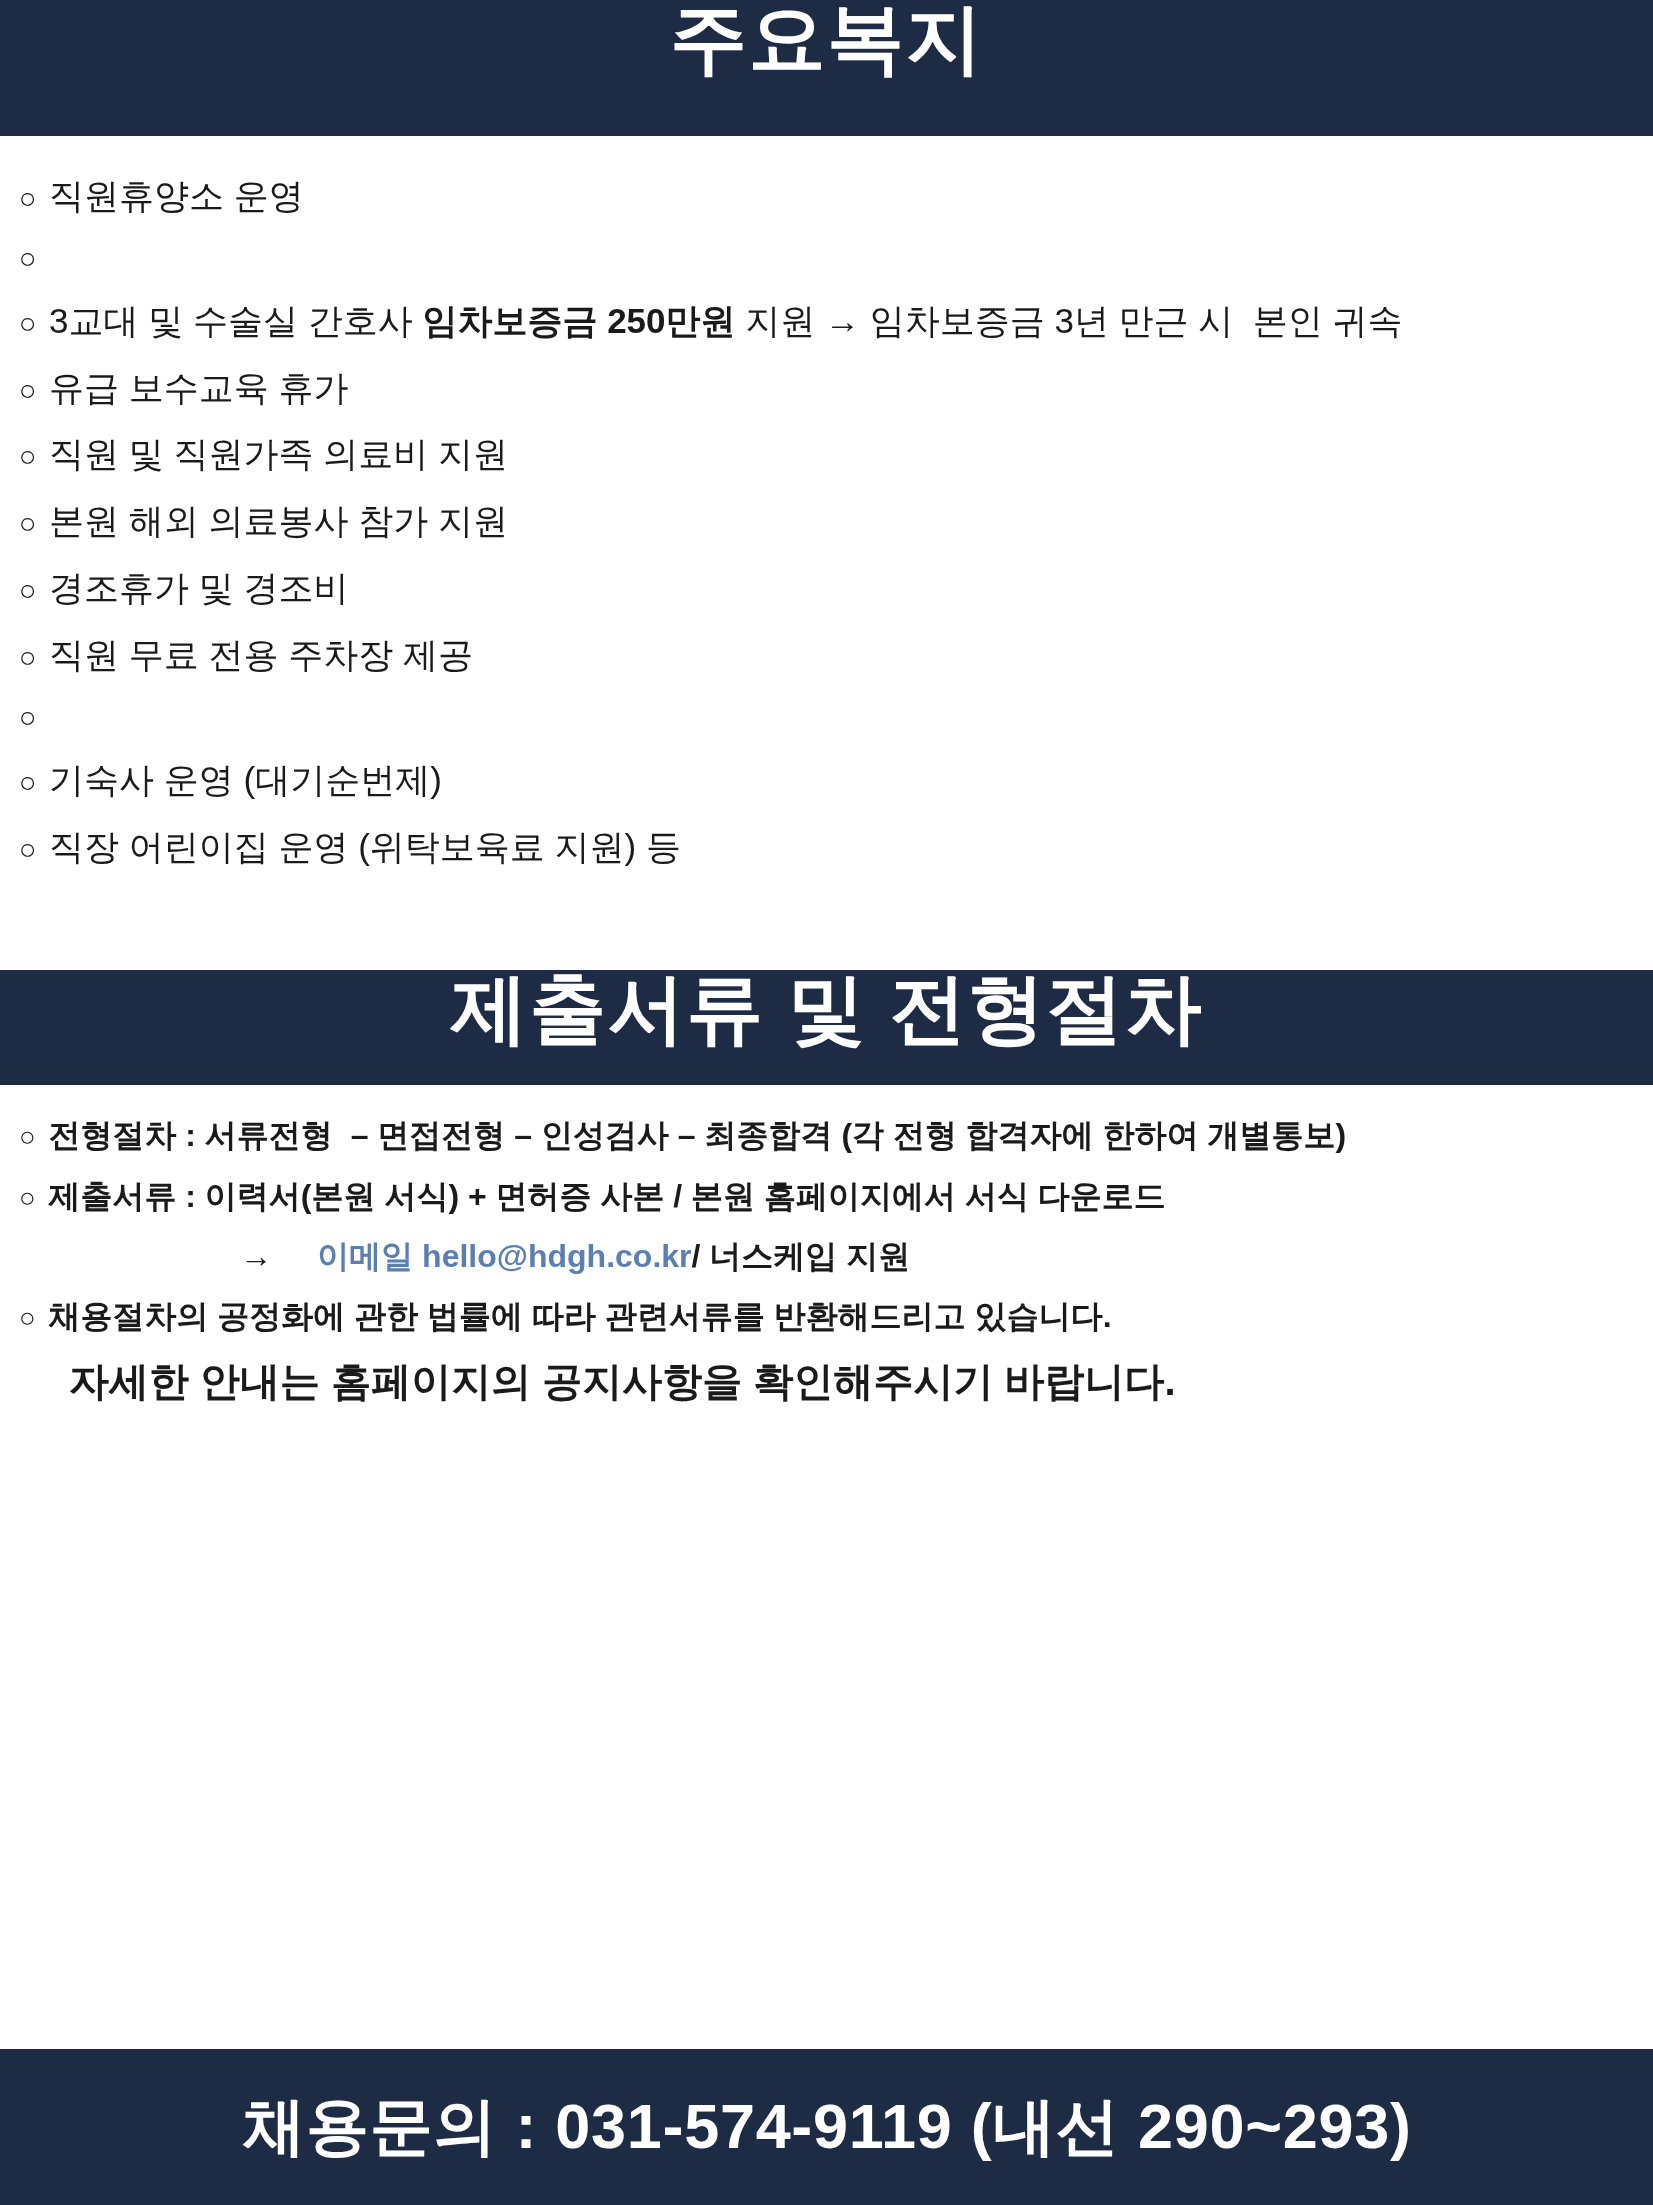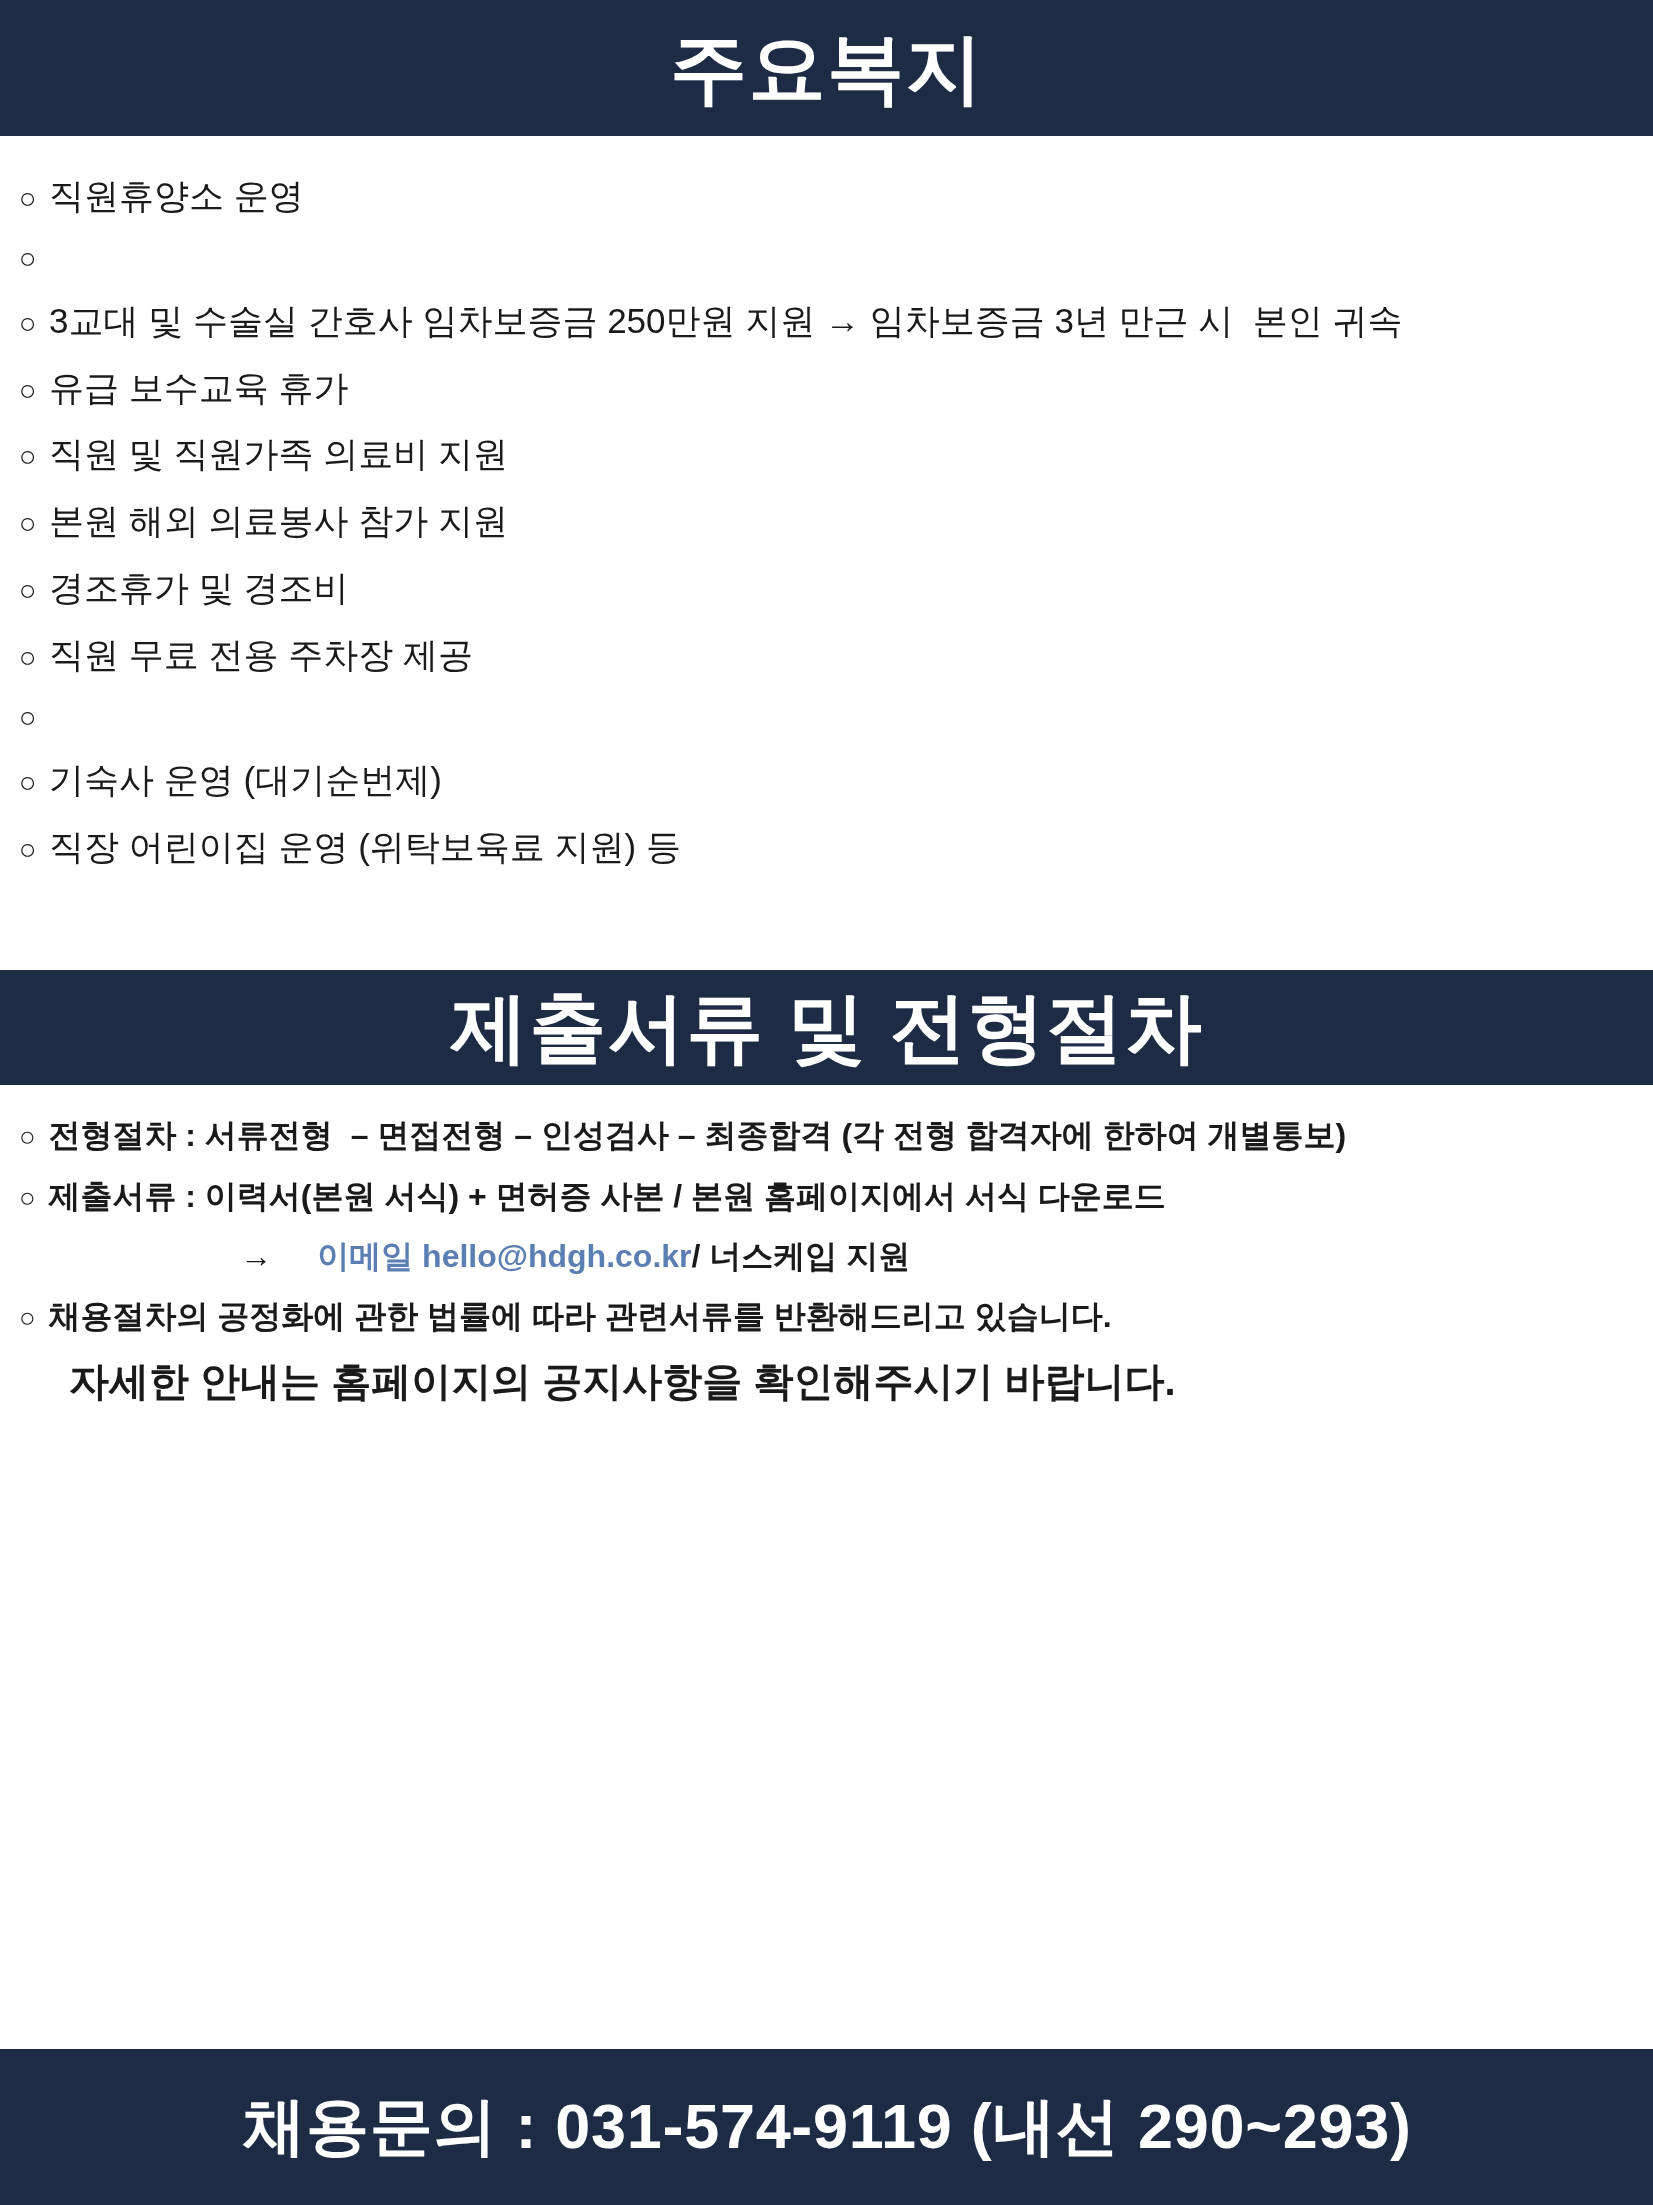--- a/index.html
+++ b/index.html
@@ -15,21 +15,20 @@
     position: relative;
     overflow: hidden;
   }
 
   
   .section-bar {
     background: #1d2b45;
     width: 100%;
     box-sizing: border-box;
     display: flex;
-    align-items: center;
     justify-content: center;
   }
   .section-bar .bar-title {
     color: #ffffff;
     font-weight: bold;
     letter-spacing: 1.5px;
     text-align: center;
     line-height: 1;
   }
 
@@ -64,21 +63,21 @@
     font-size: 29px;
     margin-right: 12.5px;
     color: #1a1a1a;
     line-height: 1.3;
   }
   .bullet-text {
     flex: 1 1 auto;
     white-space: pre-wrap;
   }
   .bullet-text b {
-    font-weight: normal;
+    font-weight: bold;
   }
 
   
   #welfare-list {
     padding-top: 26.5px;
     padding-bottom: 0;
   }
   #welfare-list .bullet-row {
     padding: 10.3px 0;
   }

